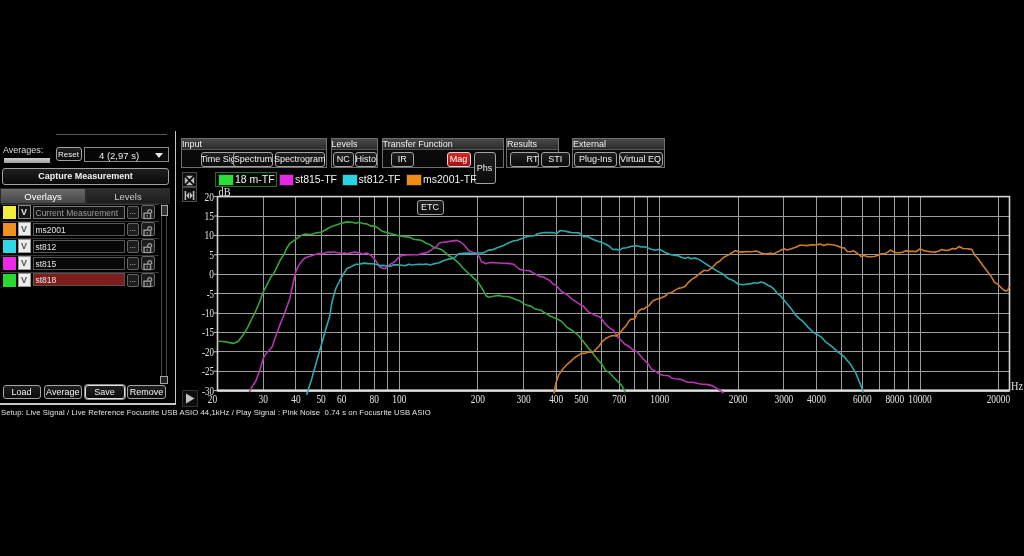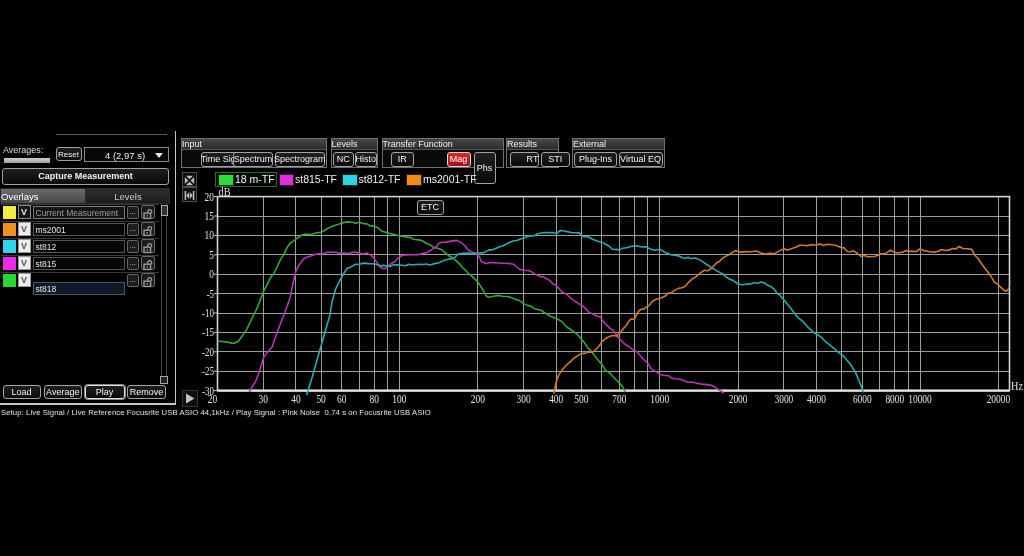--- a/index.html
+++ b/index.html
@@ -173,24 +173,24 @@
     </svg></div>
 <div class="ic" style="left:181.5px;top:389.5px;width:14px;height:15px;border-color:#333">
 <svg width="14" height="15">
       <path d="M3 2.5 L11.5 7.5 L3 12.5 Z" fill="#c2c2c2"></path>
     </svg></div>
 
 <div style="position:absolute;left:56px;top:134px;width:111px;height:1px;background:#5a5a5a"></div>
 <div style="position:absolute;left:3px;top:145px;font-size:9px;color:#dcdcdc">Averages:</div>
 <div style="position:absolute;left:3.5px;top:157.5px;width:46px;height:5px;background:linear-gradient(#cdcdcd,#9f9f9f)"></div>
 <div class="ub" style="left:55.5px;top:147px;width:26px;height:14px;font-size:8px;">Reset</div>
-<div style="position:absolute;left:84px;top:146.5px;width:85px;height:15px;border:1px solid #8a8a8a;background:#060606;color:#ececec;font-size:9.5px;line-height:15px;padding-left:20px;box-sizing:border-box">4 (2,97 s)
+<div style="position:absolute;left:84px;top:146.5px;width:85px;height:15px;border:1px solid #8a8a8a;background:#060606;color:#ececec;font-size:9.5px;line-height:15px;padding-left:14px;box-sizing:border-box">4 (2,97 s)
 <div style="position:absolute;right:5px;top:5.5px;width:0;height:0;border-left:4.5px solid transparent;border-right:4.5px solid transparent;border-top:5px solid #e8e8e8"></div></div>
 <div class="ub" style="left:2px;top:168px;width:167px;height:16.5px;font-size:9px;font-weight:bold">Capture Measurement</div>
-<div style="position:absolute;left:0px;top:188px;width:86px;height:16px;background:linear-gradient(#6a6a6a,#474747);border:1px solid #2a2a2a;box-sizing:border-box;color:#fff;font-size:9.5px;line-height:15px">Overlays</div>
+<div style="position:absolute;left:0px;top:188px;width:86px;height:16px;background:linear-gradient(#6a6a6a,#474747);border:1px solid #2a2a2a;box-sizing:border-box;color:#fff;font-size:9.5px;text-align:center;line-height:15px">Overlays</div>
 <div style="position:absolute;left:86px;top:188px;width:84px;height:16px;background:linear-gradient(#2e2e2e,#1c1c1c);border:1px solid #2a2a2a;box-sizing:border-box;color:#c7c7c7;font-size:9.5px;text-align:center;line-height:15px">Levels</div>
 <div class="sw2" style="left:3px;top:205.5px;background:#f2ee3e"></div>
 <div class="cb" style="left:17.5px;top:205.0px;background:#141414;color:#e0e0e0;border-color:#8a8a8a">V</div>
 <div class="nf" style="left:32.5px;top:205.5px;color:#9b9b9b;border-color:#7a7a7a;background:#151515">Current Measurement</div>
 <div class="dots" style="left:126.5px;top:205.5px">...</div>
 <div class="lockb" style="left:140.5px;top:205.0px"><svg width="12" height="12" style="margin:0.5px">
       <rect x="2" y="5.2" width="6.6" height="5.3" fill="none" stroke="#9a9a9a" stroke-width="1.4"></rect>
       <rect x="4.6" y="7.2" width="1.4" height="1.4" fill="#9a9a9a"></rect>
       <path d="M5.8 4.8 V3.6 a1.9 1.9 0 0 1 3.8 0 V5" fill="none" stroke="#9a9a9a" stroke-width="1.3"></path>
     </svg></div>
@@ -220,30 +220,30 @@
 <div class="nf" style="left:32.5px;top:256.5px;color:#e6e6e6;border-color:#555;background:#070707">st815</div>
 <div class="dots" style="left:126.5px;top:256.5px">...</div>
 <div class="lockb" style="left:140.5px;top:256.0px"><svg width="12" height="12" style="margin:0.5px">
       <rect x="2" y="5.2" width="6.6" height="5.3" fill="none" stroke="#9a9a9a" stroke-width="1.4"></rect>
       <rect x="4.6" y="7.2" width="1.4" height="1.4" fill="#9a9a9a"></rect>
       <path d="M5.8 4.8 V3.6 a1.9 1.9 0 0 1 3.8 0 V5" fill="none" stroke="#9a9a9a" stroke-width="1.3"></path>
     </svg></div>
 <div style="position:absolute;left:1px;top:254.5px;width:158px;height:1px;background:#383838"></div>
 <div class="sw2" style="left:3px;top:273.5px;background:#27d92f"></div>
 <div class="cb" style="left:17.5px;top:273.0px;background:#ededed;color:#555;border-color:#999">V</div>
-<div class="nf" style="left:32.5px;top:282px;color:#e6e6e6;border-color:#555;background:#0f172a">st818</div>
+<div class="nf" style="left:32.5px;top:273px;color:#e6e6e6;border-color:#555;background:#7f1d1d">st818</div>
 <div class="dots" style="left:126.5px;top:273.5px">...</div>
 <div class="lockb" style="left:140.5px;top:273.0px"><svg width="12" height="12" style="margin:0.5px">
       <rect x="2" y="5.2" width="6.6" height="5.3" fill="none" stroke="#9a9a9a" stroke-width="1.4"></rect>
       <rect x="4.6" y="7.2" width="1.4" height="1.4" fill="#9a9a9a"></rect>
       <path d="M5.8 4.8 V3.6 a1.9 1.9 0 0 1 3.8 0 V5" fill="none" stroke="#9a9a9a" stroke-width="1.3"></path>
     </svg></div>
 <div style="position:absolute;left:1px;top:271.5px;width:158px;height:1px;background:#383838"></div>
 <div style="position:absolute;left:161px;top:204px;width:6px;height:180px;border-left:1px solid #4a4a4a;border-right:1px solid #4a4a4a;box-sizing:border-box"></div>
 <div style="position:absolute;left:160.5px;top:205px;width:7px;height:11px;border:1px solid #a8a8a8;background:#333;box-sizing:border-box"></div>
 <div style="position:absolute;left:160px;top:375.5px;width:8px;height:8px;border:1px solid #a8a8a8;background:#222;box-sizing:border-box"></div>
 <div class="ub" style="left:2.5px;top:385px;width:38px;height:13.5px;font-size:9px;">Load</div>
 <div class="ub" style="left:43.5px;top:385px;width:38.5px;height:13.5px;font-size:9px;">Average</div>
-<div class="ub" style="left:84.5px;top:385px;width:40px;height:13.5px;font-size:9px;border-color:#e2e2e2;box-shadow:0 0 0 1px #888">Play</div>
+<div class="ub" style="left:84.5px;top:385px;width:40px;height:13.5px;font-size:9px;border-color:#e2e2e2;box-shadow:0 0 0 1px #888">Save</div>
 <div class="ub" style="left:127px;top:385px;width:39px;height:13.5px;font-size:9px;">Remove</div>
 <div style="position:absolute;left:174.5px;top:131px;width:1.6px;height:273.5px;background:#c6c6c6"></div>
 <div style="position:absolute;left:0px;top:403.2px;width:176px;height:1.4px;background:#c6c6c6"></div>
 
 <div style="position:absolute;left:1px;top:406px;width:1020px;height:14px;font-size:7.7px;color:#e4e4e4;line-height:14px;letter-spacing:0.1px;white-space:pre">Setup: Live Signal / Live Reference Focusrite USB ASIO 44,1kHz / Play Signal : Pink Noise  0.74 s on Focusrite USB ASIO</div>
 </body></html>

